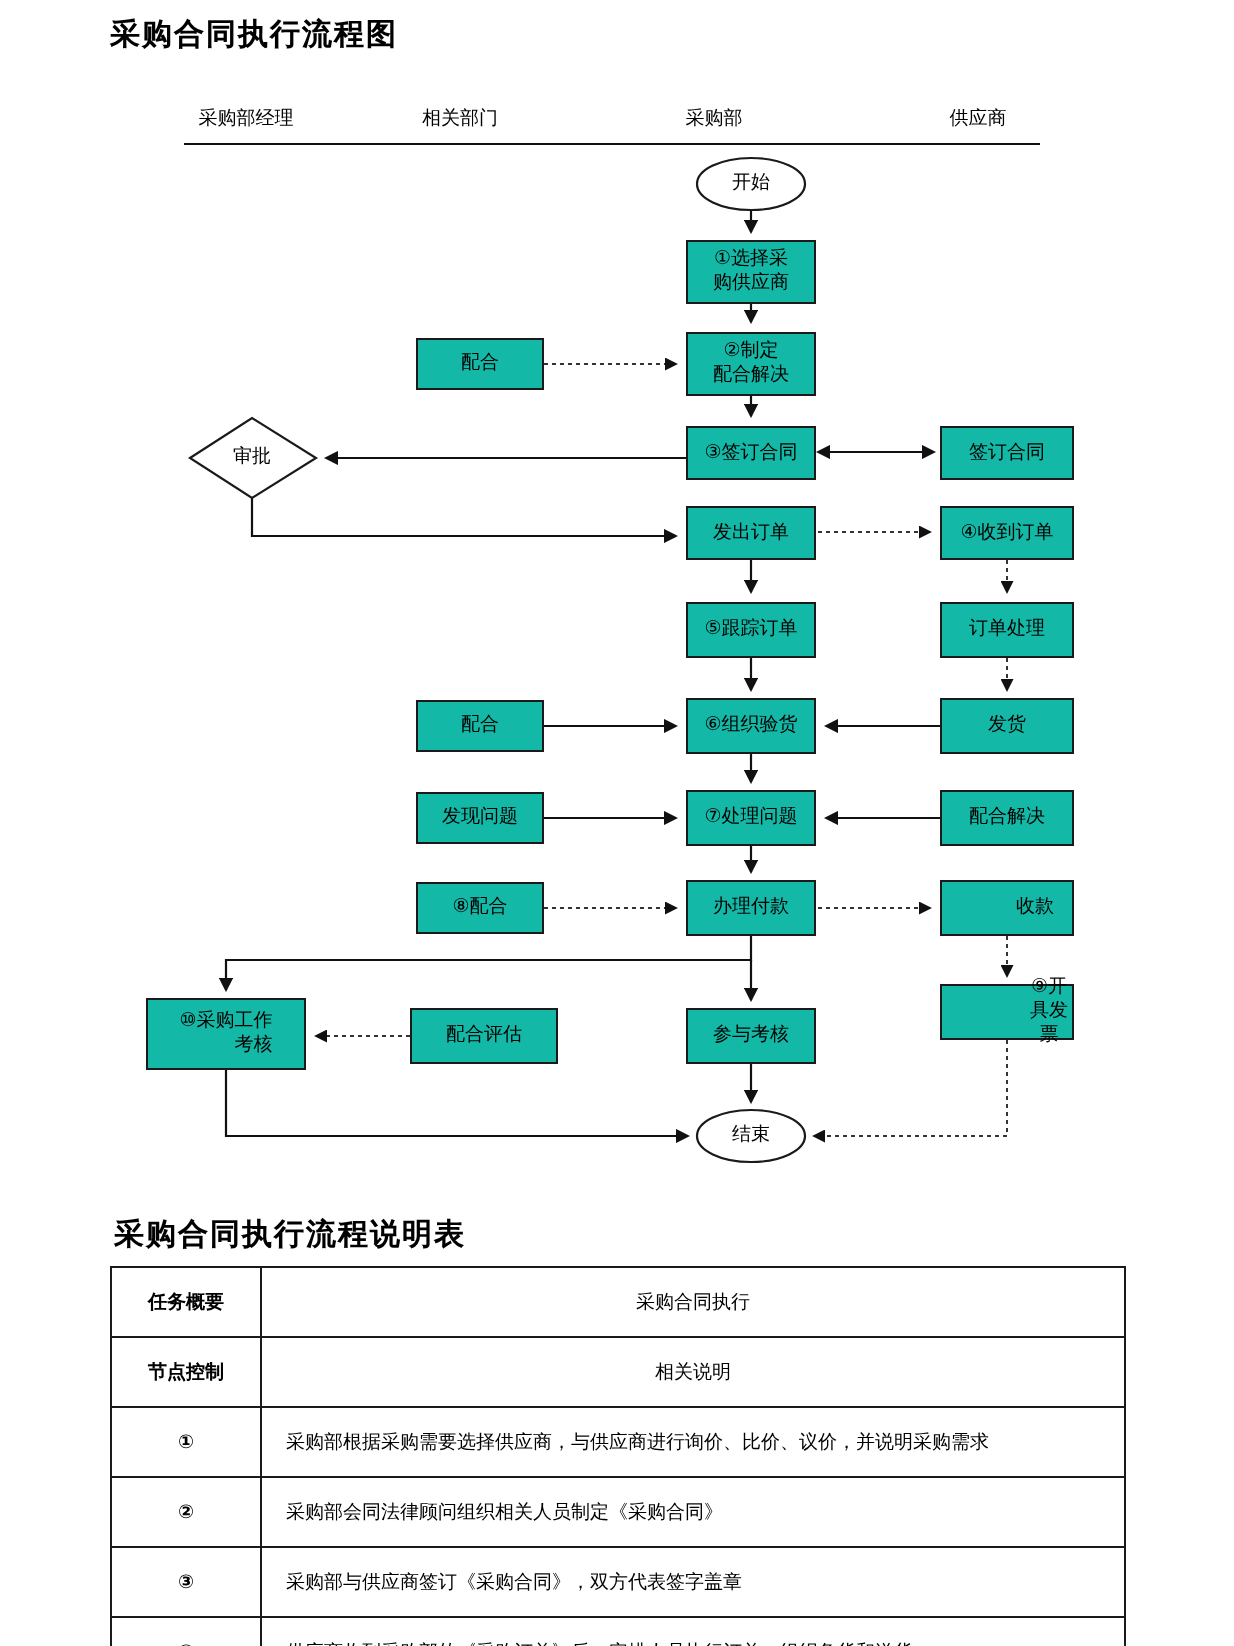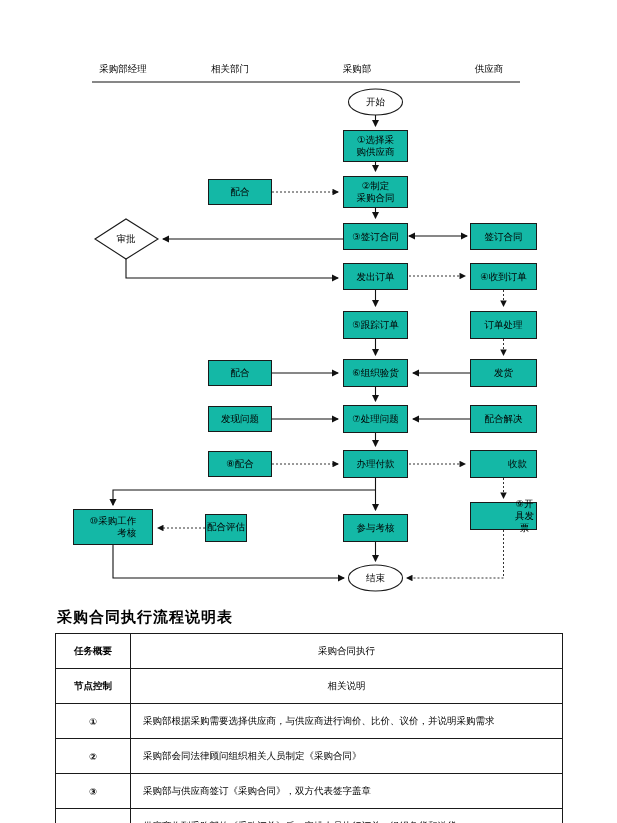--- a/index.html
+++ b/index.html
@@ -1,39 +1,40 @@
 <!DOCTYPE html>
 <html><head>
 <meta charset="utf-8">
 <style>
   html,body{margin:0;padding:0;background:#fff;}
   .page{position:relative;width:617px;height:823px;background:#fff;overflow:hidden;
         font-family:"DejaVu Sans","Liberation Sans",sans-serif;color:#000;}
   .title1{position:absolute;left:55px;top:8px;font-size:15px;font-weight:bold;letter-spacing:1px;}
   .title2{position:absolute;left:57px;top:597px;font-size:15px;font-weight:bold;letter-spacing:1px;margin-top:11px;}
-  .flow{position:absolute;left:0;top:12px;width:617px;height:595px;}
+  .flow{position:absolute;left:0;top:2px;width:617px;height:595px;}
   .flow svg{position:absolute;left:0;top:0;}
   .lane{position:absolute;top:51px;transform:translateX(-50%);font-size:9.5px;white-space:nowrap;}
   .node{position:absolute;box-sizing:border-box;border:1px solid #1a1a1a;background:#14b8a6;
         display:flex;align-items:center;justify-content:center;text-align:center;
         font-size:9.5px;line-height:1.25;white-space:pre-line;}
   .plain{position:absolute;box-sizing:border-box;display:flex;align-items:center;justify-content:center;
          text-align:center;font-size:9.5px;line-height:1.2;background:transparent;white-space:pre-line;}
   .dtable{position:absolute;left:55px;top:633px;width:508px;border-collapse:collapse;
           font-size:9.5px;table-layout:fixed;}
   .dtable td{border:1px solid #1a1a1a;height:30px;padding:2px 6px;vertical-align:middle;}
   .dtable td.c1{width:62px;text-align:center;font-weight:bold;}
   .dtable td.center{text-align:center;}
   .dtable td.left{text-align:left;padding-left:12px;}
 </style>
 </head>
 <body>
 
 <div class="page">
 
+  <div class="title1">采购合同执行流程图</div>
 
   <div class="flow">
     <svg width="617" height="595" viewBox="0 0 617 595">
       <defs>
         <marker id="ah" viewBox="0 0 10 10" refX="8.5" refY="5" markerWidth="6.5" markerHeight="6.5" orient="auto-start-reverse">
           <path d="M0,0 L10,5 L0,10 z" fill="#111"></path>
         </marker>
       </defs>
       <g stroke="#111" stroke-width="1.1" fill="none">
 
@@ -79,41 +80,41 @@
     <div class="lane" style="left:123px;">采购部经理</div>
     <div class="lane" style="left:230px;">相关部门</div>
     <div class="lane" style="left:357px;">采购部</div>
     <div class="lane" style="left:489px;">供应商</div>
 
     <div class="plain" style="left:348px;top:78px;width:55px;height:24px;">开始</div>
     <div class="node" style="left:343px;top:118px;width:65px;height:32px;">①选择采
 购供应商</div>
     <div class="node" style="left:208px;top:167px;width:64px;height:26px;">配合</div>
     <div class="node" style="left:343px;top:164px;width:65px;height:32px;">②制定
-采购合同</div>
+配合解决</div>
     <div class="plain" style="left:98px;top:215px;width:56px;height:24px;">审批</div>
     <div class="node" style="left:343px;top:211px;width:65px;height:27px;">③签订合同</div>
     <div class="node" style="left:470px;top:211px;width:67px;height:27px;">签订合同</div>
     <div class="node" style="left:343px;top:251px;width:65px;height:27px;">发出订单</div>
     <div class="node" style="left:470px;top:251px;width:67px;height:27px;">④收到订单</div>
     <div class="node" style="left:343px;top:299px;width:65px;height:28px;">⑤跟踪订单</div>
     <div class="node" style="left:470px;top:299px;width:67px;height:28px;">订单处理</div>
     <div class="node" style="left:343px;top:347px;width:65px;height:28px;">⑥组织验货</div>
     <div class="node" style="left:470px;top:347px;width:67px;height:28px;">发货</div>
     <div class="node" style="left:208px;top:348px;width:64px;height:26px;">配合</div>
     <div class="node" style="left:208px;top:394px;width:64px;height:26px;">发现问题</div>
     <div class="node" style="left:343px;top:393px;width:65px;height:28px;">⑦处理问题</div>
     <div class="node" style="left:470px;top:393px;width:67px;height:28px;">配合解决</div>
     <div class="node" style="left:208px;top:439px;width:64px;height:26px;">⑧配合</div>
     <div class="node" style="left:343px;top:438px;width:65px;height:28px;">办理付款</div>
     <div class="node" style="left:470px;top:438px;width:67px;height:28px;padding-left:28px;">收款</div>
     <div class="node" style="left:470px;top:490px;width:67px;height:28px;padding-left:42px;">⑨开具发票</div>
     <div class="node" style="left:73px;top:497px;width:80px;height:36px;text-align:right;">⑩采购工作
 考核</div>
-    <div class="node" style="left:205px;top:502px;width:42px;height:28px;font-family:Liberation Mono, monospace;">配合评估</div>
+    <div class="node" style="left:205px;top:502px;width:74px;height:28px;">配合评估</div>
     <div class="node" style="left:343px;top:502px;width:65px;height:28px;">参与考核</div>
     <div class="plain" style="left:348px;top:554px;width:55px;height:24px;">结束</div>
   </div>
 
   <div class="title2">采购合同执行流程说明表</div>
 
   <table class="dtable">
     <tbody>
       <tr>
         <td class="c1">任务概要</td>

